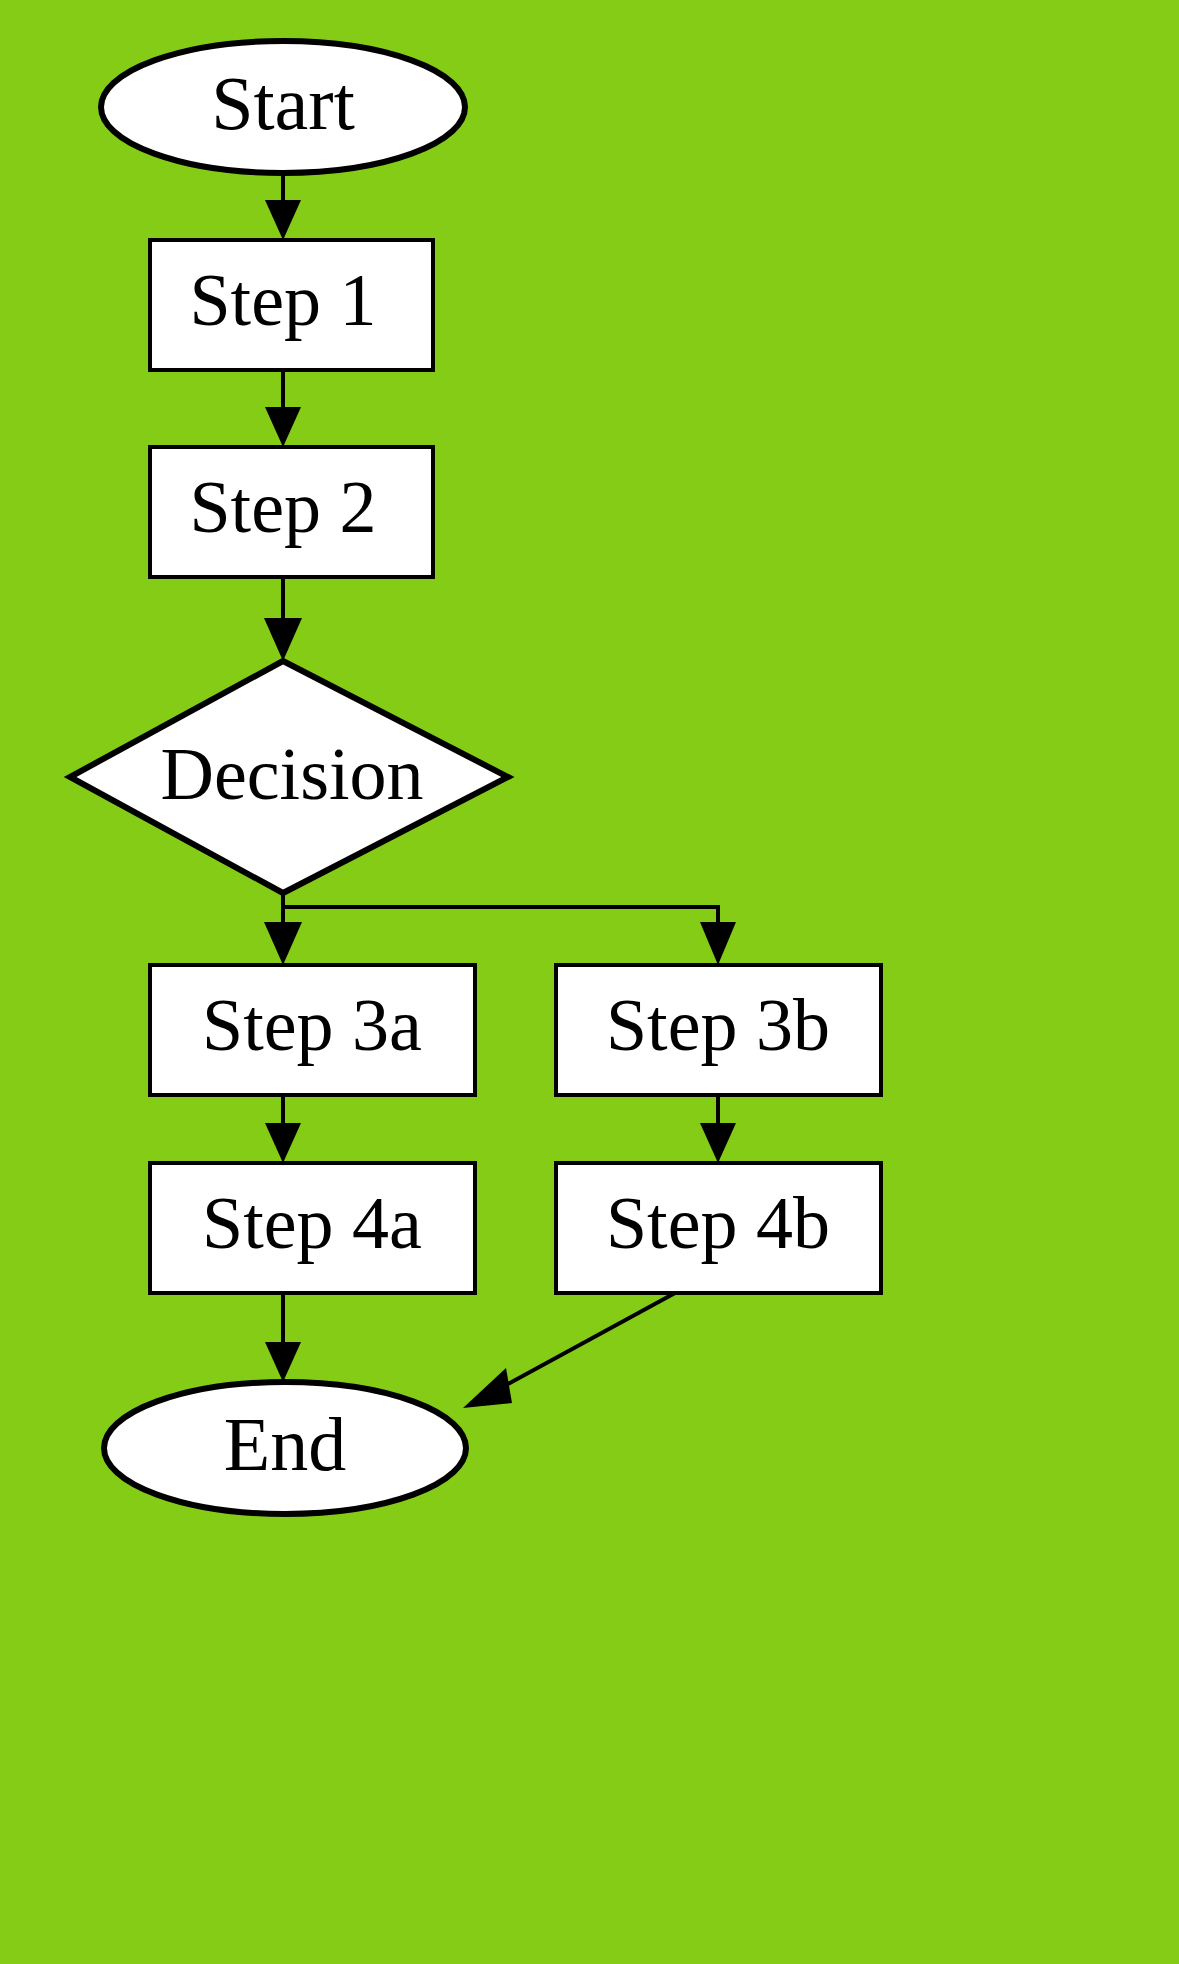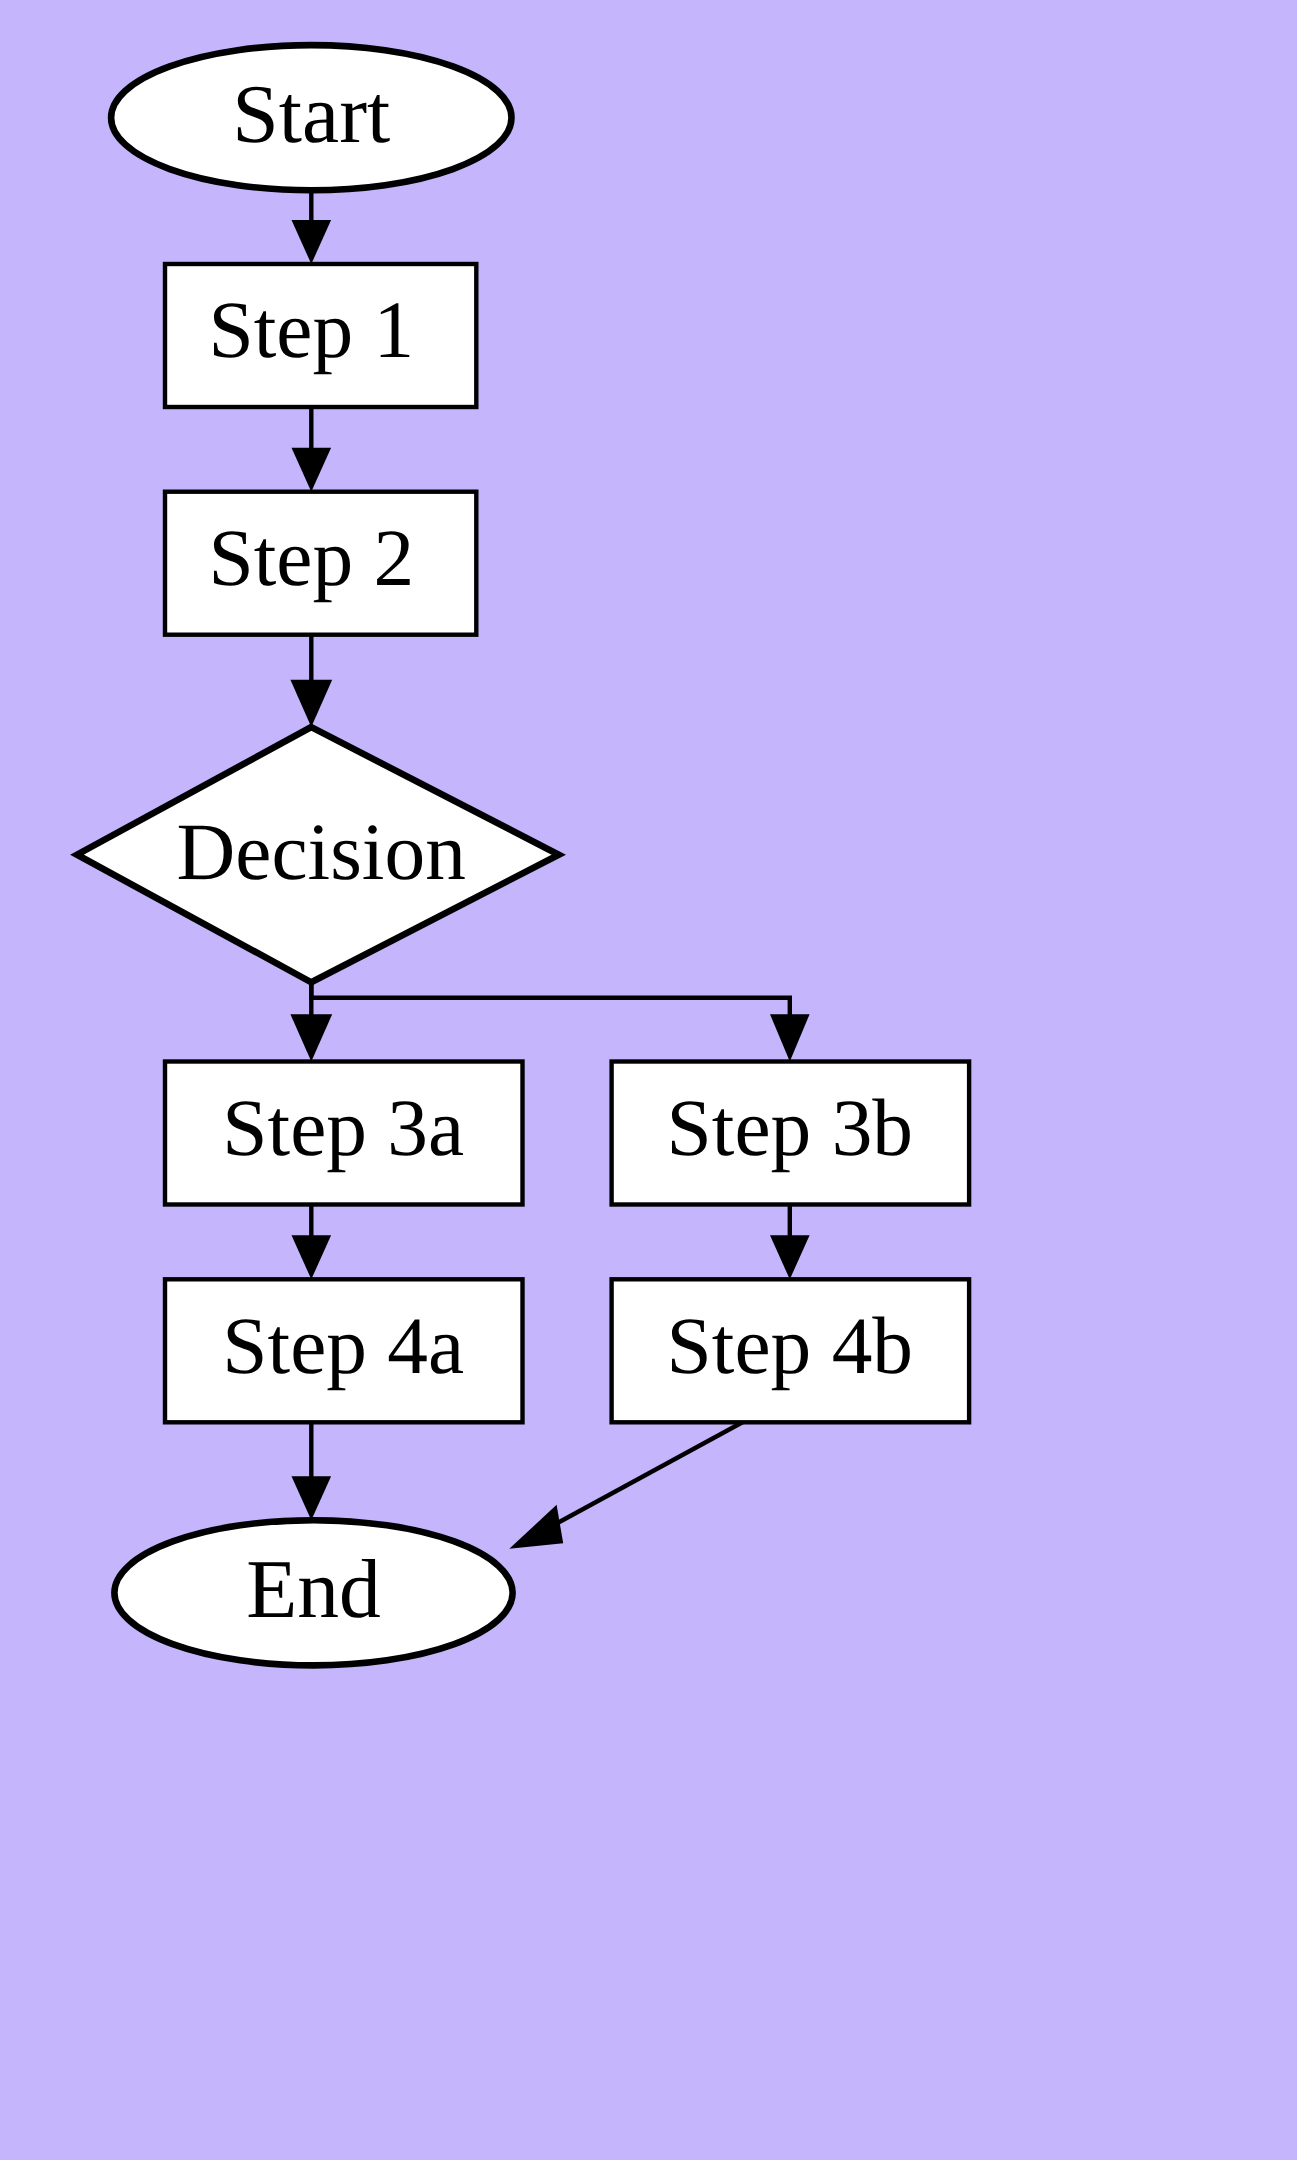--- a/index.html
+++ b/index.html
@@ -10,21 +10,21 @@
   body {
     width: 1179px;
     height: 1964px;
     font-family: "Liberation Serif", "DejaVu Serif", serif;
     overflow: hidden;
   }
   #flowchart-root {
     position: relative;
     width: 1179px;
     height: 1964px;
-    background: #c4b5fd;
+    background: #84cc16;
   }
   svg#flow-svg {
     display: block;
     width: 1179px;
     height: 1964px;
   }
   .node-shape {
     fill: #ffffff;
     stroke: #000000;
     stroke-width: 4;

